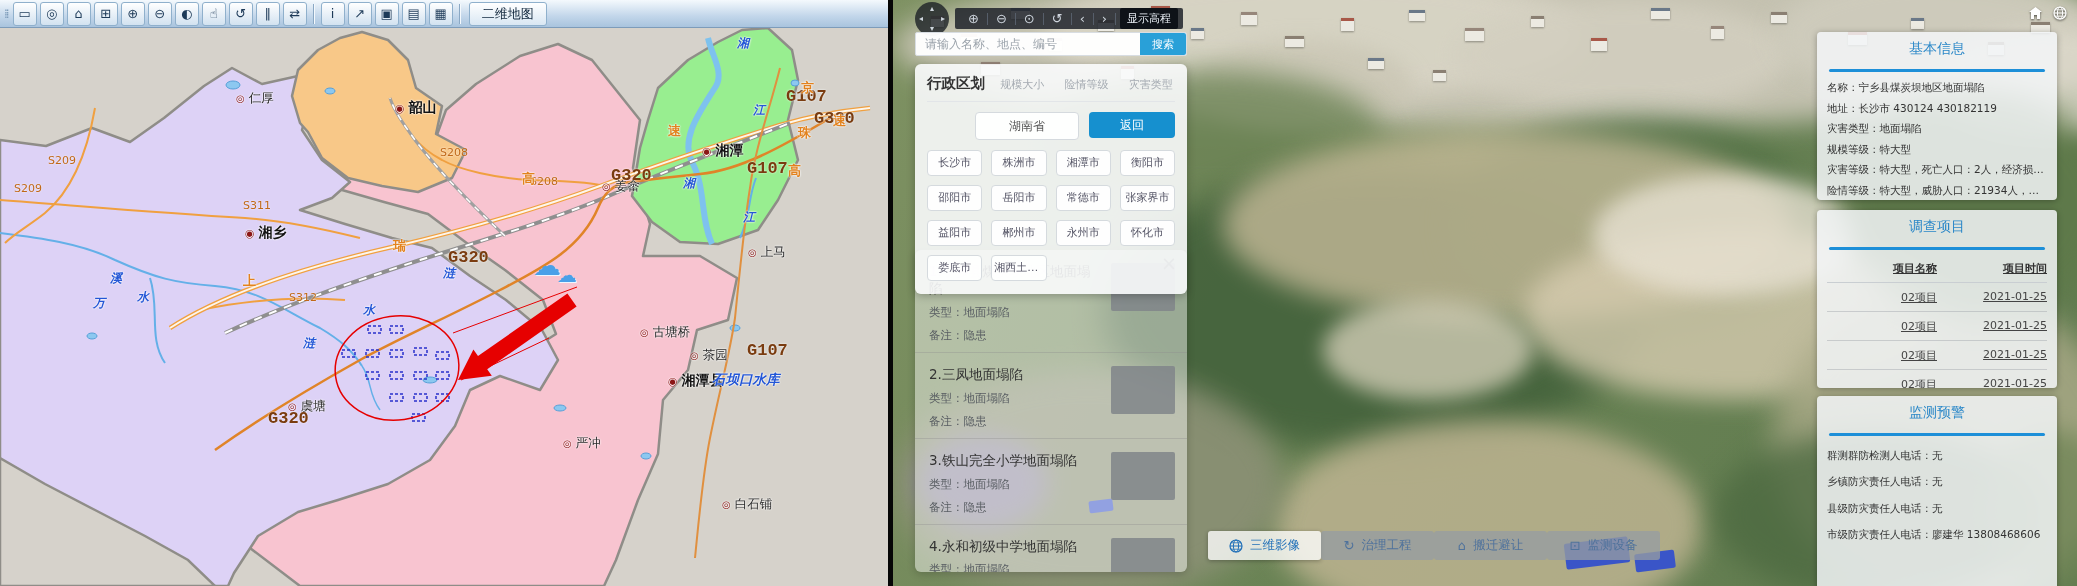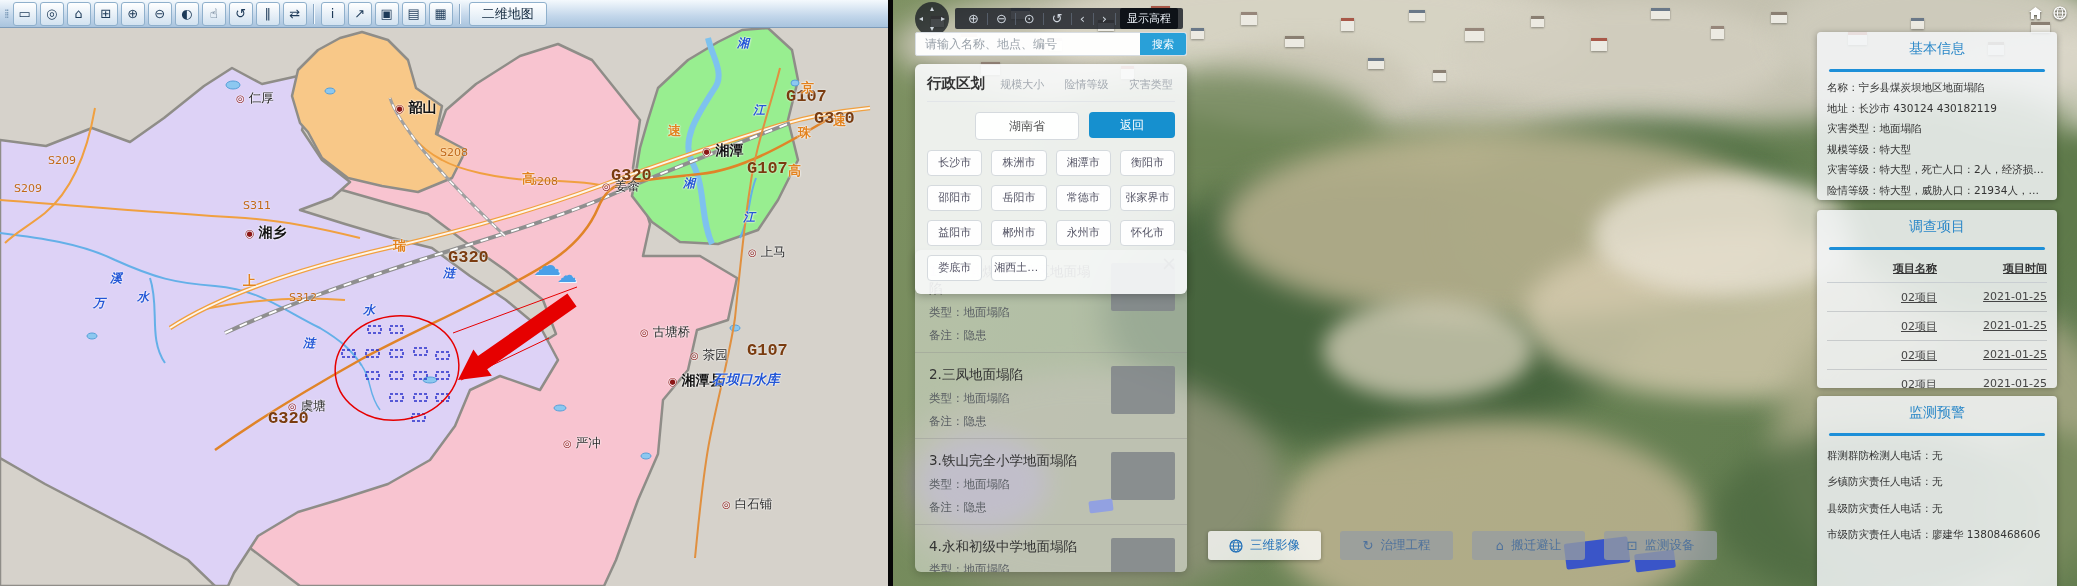--- a/index.html
+++ b/index.html
@@ -91,21 +91,21 @@
   #survey-panel{top:210px;height:178px;}
   #monitor-panel{top:396px;height:212px;}
   .rp-title{text-align:center;font-size:14px;color:#2a87c8;padding-bottom:11px;}
   .rp-underline{height:3px;background:#1d8fd8;border-radius:2px;margin:0 2px 6px;}
   .rp-row{font-size:10.5px;color:#333;line-height:1.3;padding:3.4px 0;white-space:nowrap;overflow:hidden;text-overflow:ellipsis;}
   #monitor-rows .rp-row{padding:6.5px 0;}
   .sv-head{display:flex;font-size:11px;color:#333;font-weight:bold;padding:5px 0 6px;border-bottom:1px solid #c9ced2;}
   .sv-row{display:flex;font-size:11px;color:#444;padding:6.5px 0;border-bottom:1px solid rgba(160,165,170,.45);}
   .sv-c{flex:1;text-align:right;white-space:nowrap;text-decoration:underline;}
 
-  #bottom-buttons{position:absolute;left:315px;top:531px;display:flex;gap:19px;z-index:6;}
+  #bottom-buttons{position:absolute;left:315px;top:531px;display:flex;z-index:6;}
   .bb{width:113px;height:29px;border-radius:3px;display:flex;align-items:center;justify-content:center;gap:7px;
     font-size:12.5px;cursor:pointer;white-space:nowrap;}
   .bb.active{background:rgba(255,255,255,.78);color:#1f6fb8;box-shadow:0 1px 4px rgba(0,0,0,.3);}
   .bb.inactive{background:rgba(150,156,162,.78);color:#4f729c;}
   .bb .ic{display:flex;align-items:center;font-size:13px;}
 
   #status-bar{position:absolute;left:0;right:0;bottom:0;height:15px;background:rgba(18,22,26,.78);
     display:flex;align-items:center;gap:24px;padding:0 10px;font-size:10.5px;color:#e4efe6;z-index:7;white-space:nowrap;}
 
   #top-right{position:absolute;right:10px;top:6px;display:flex;gap:10px;color:#fff;z-index:6;}

